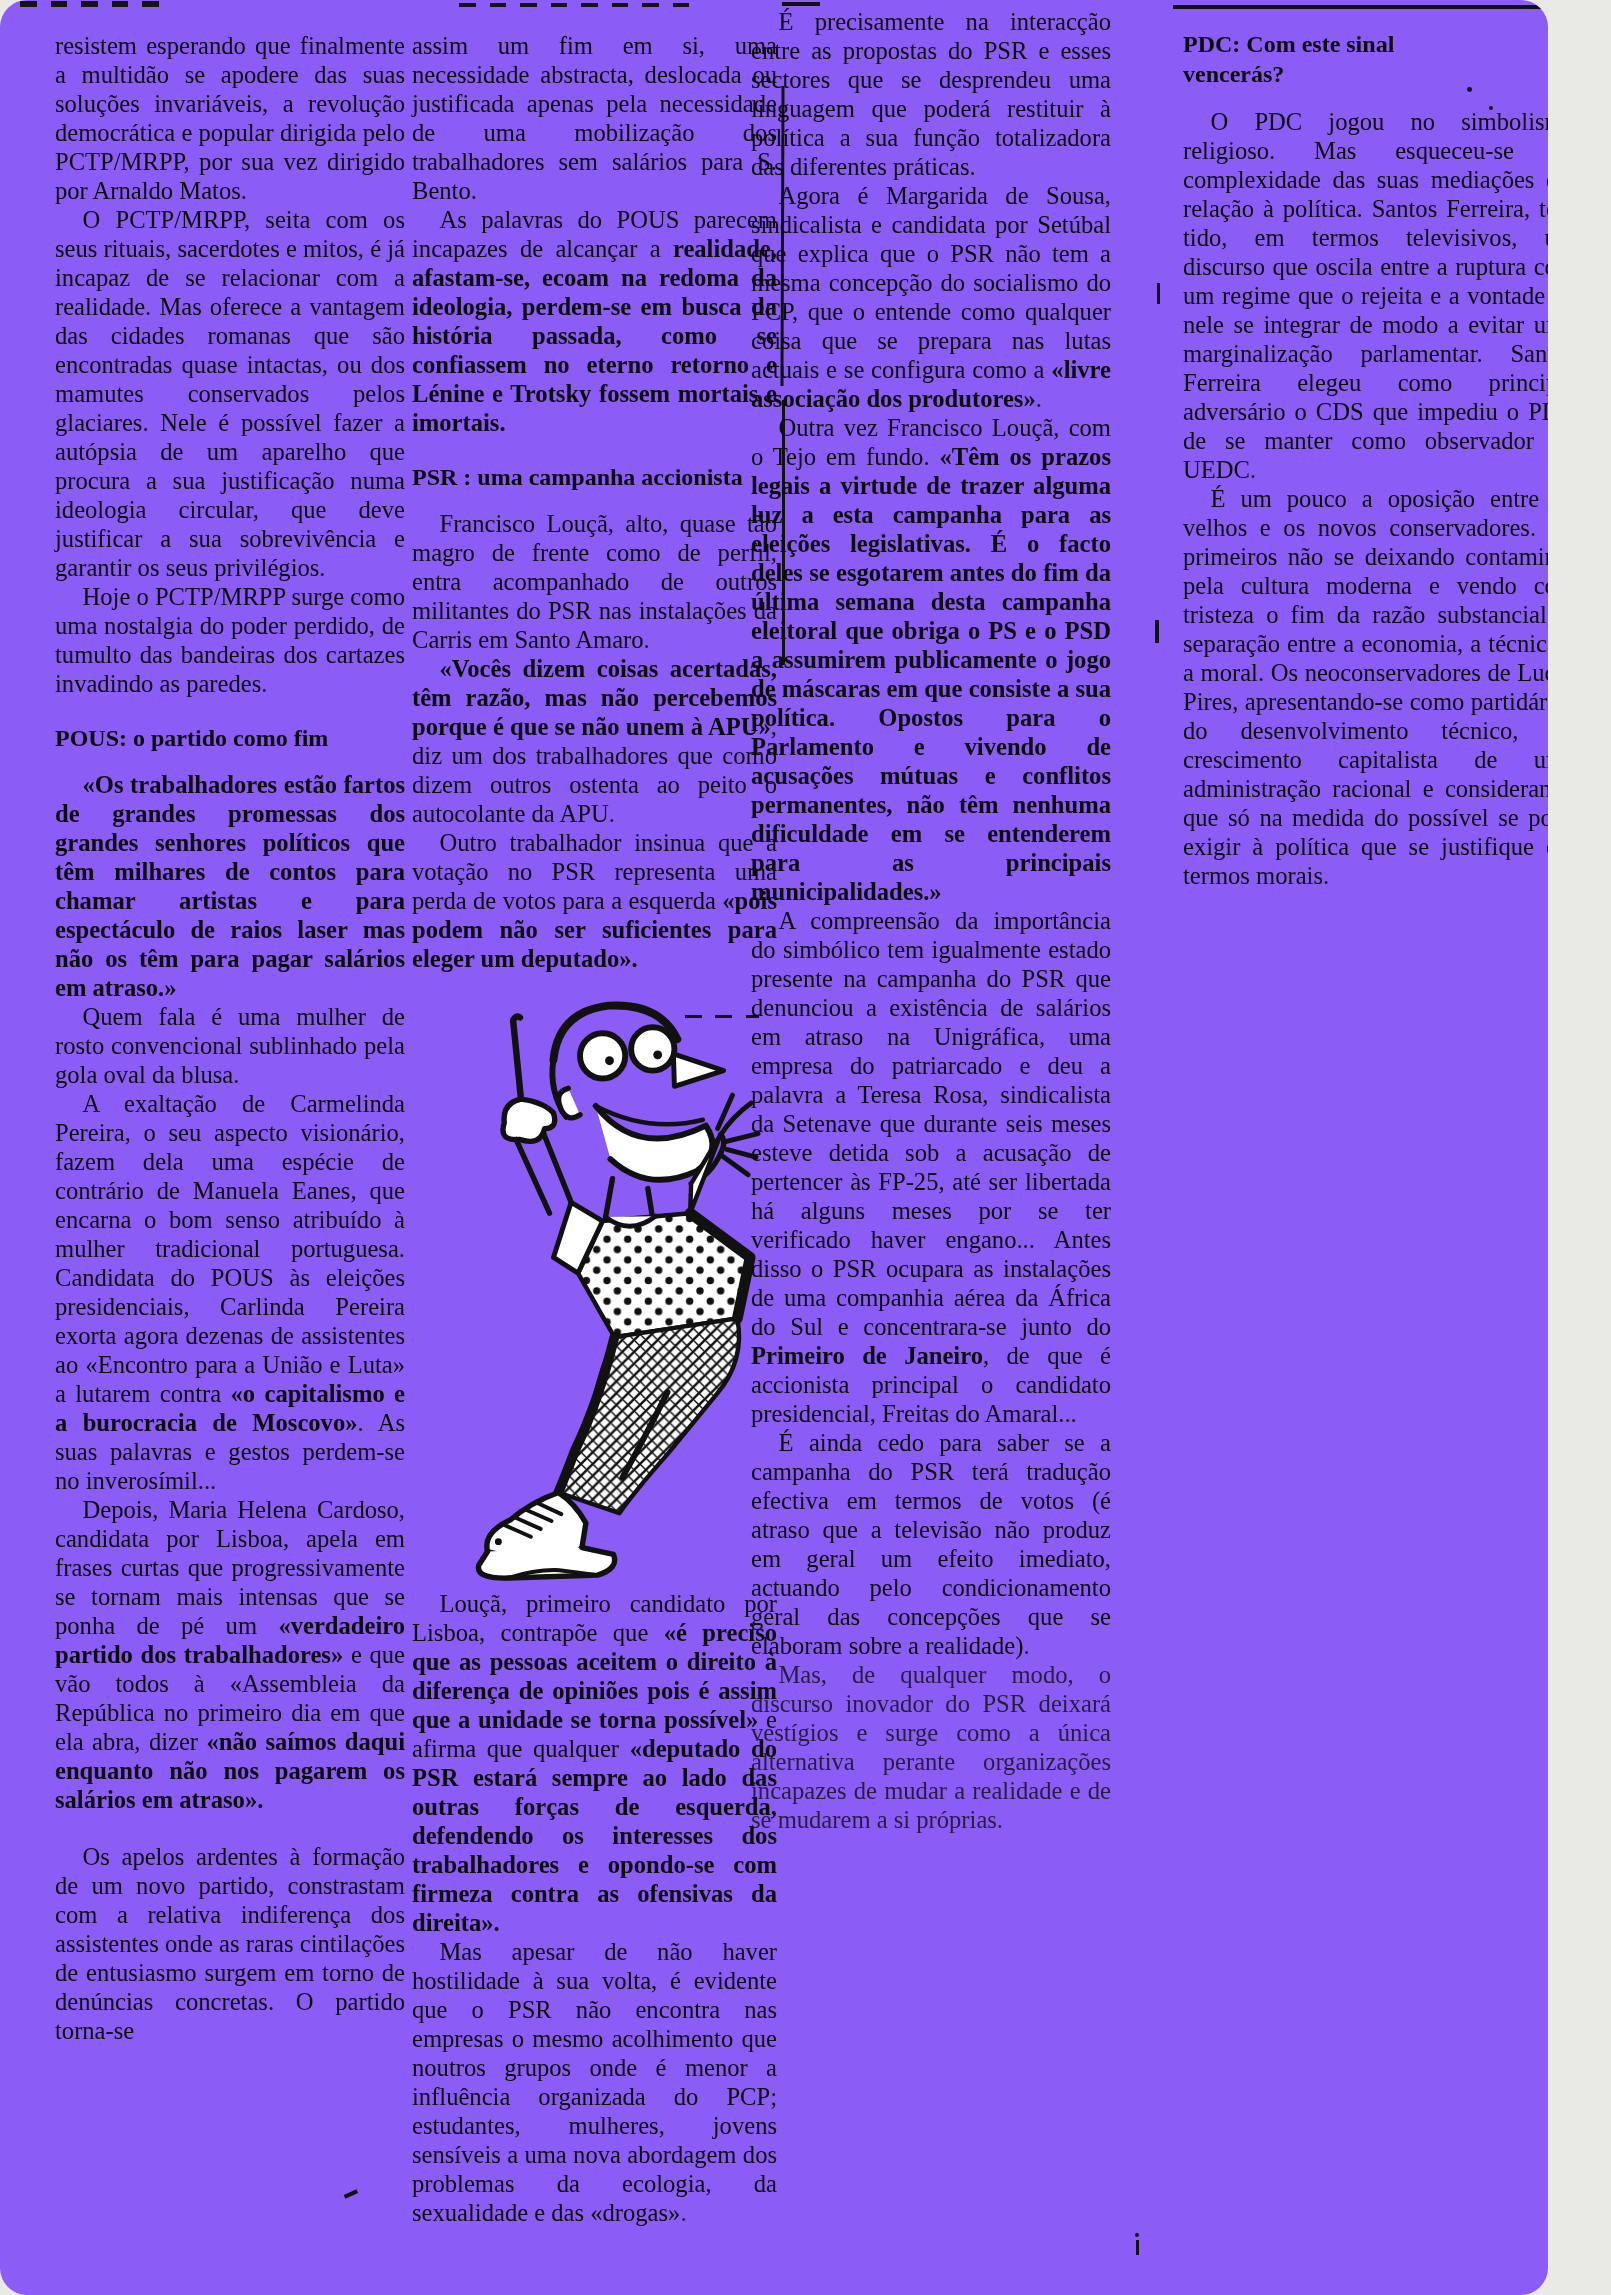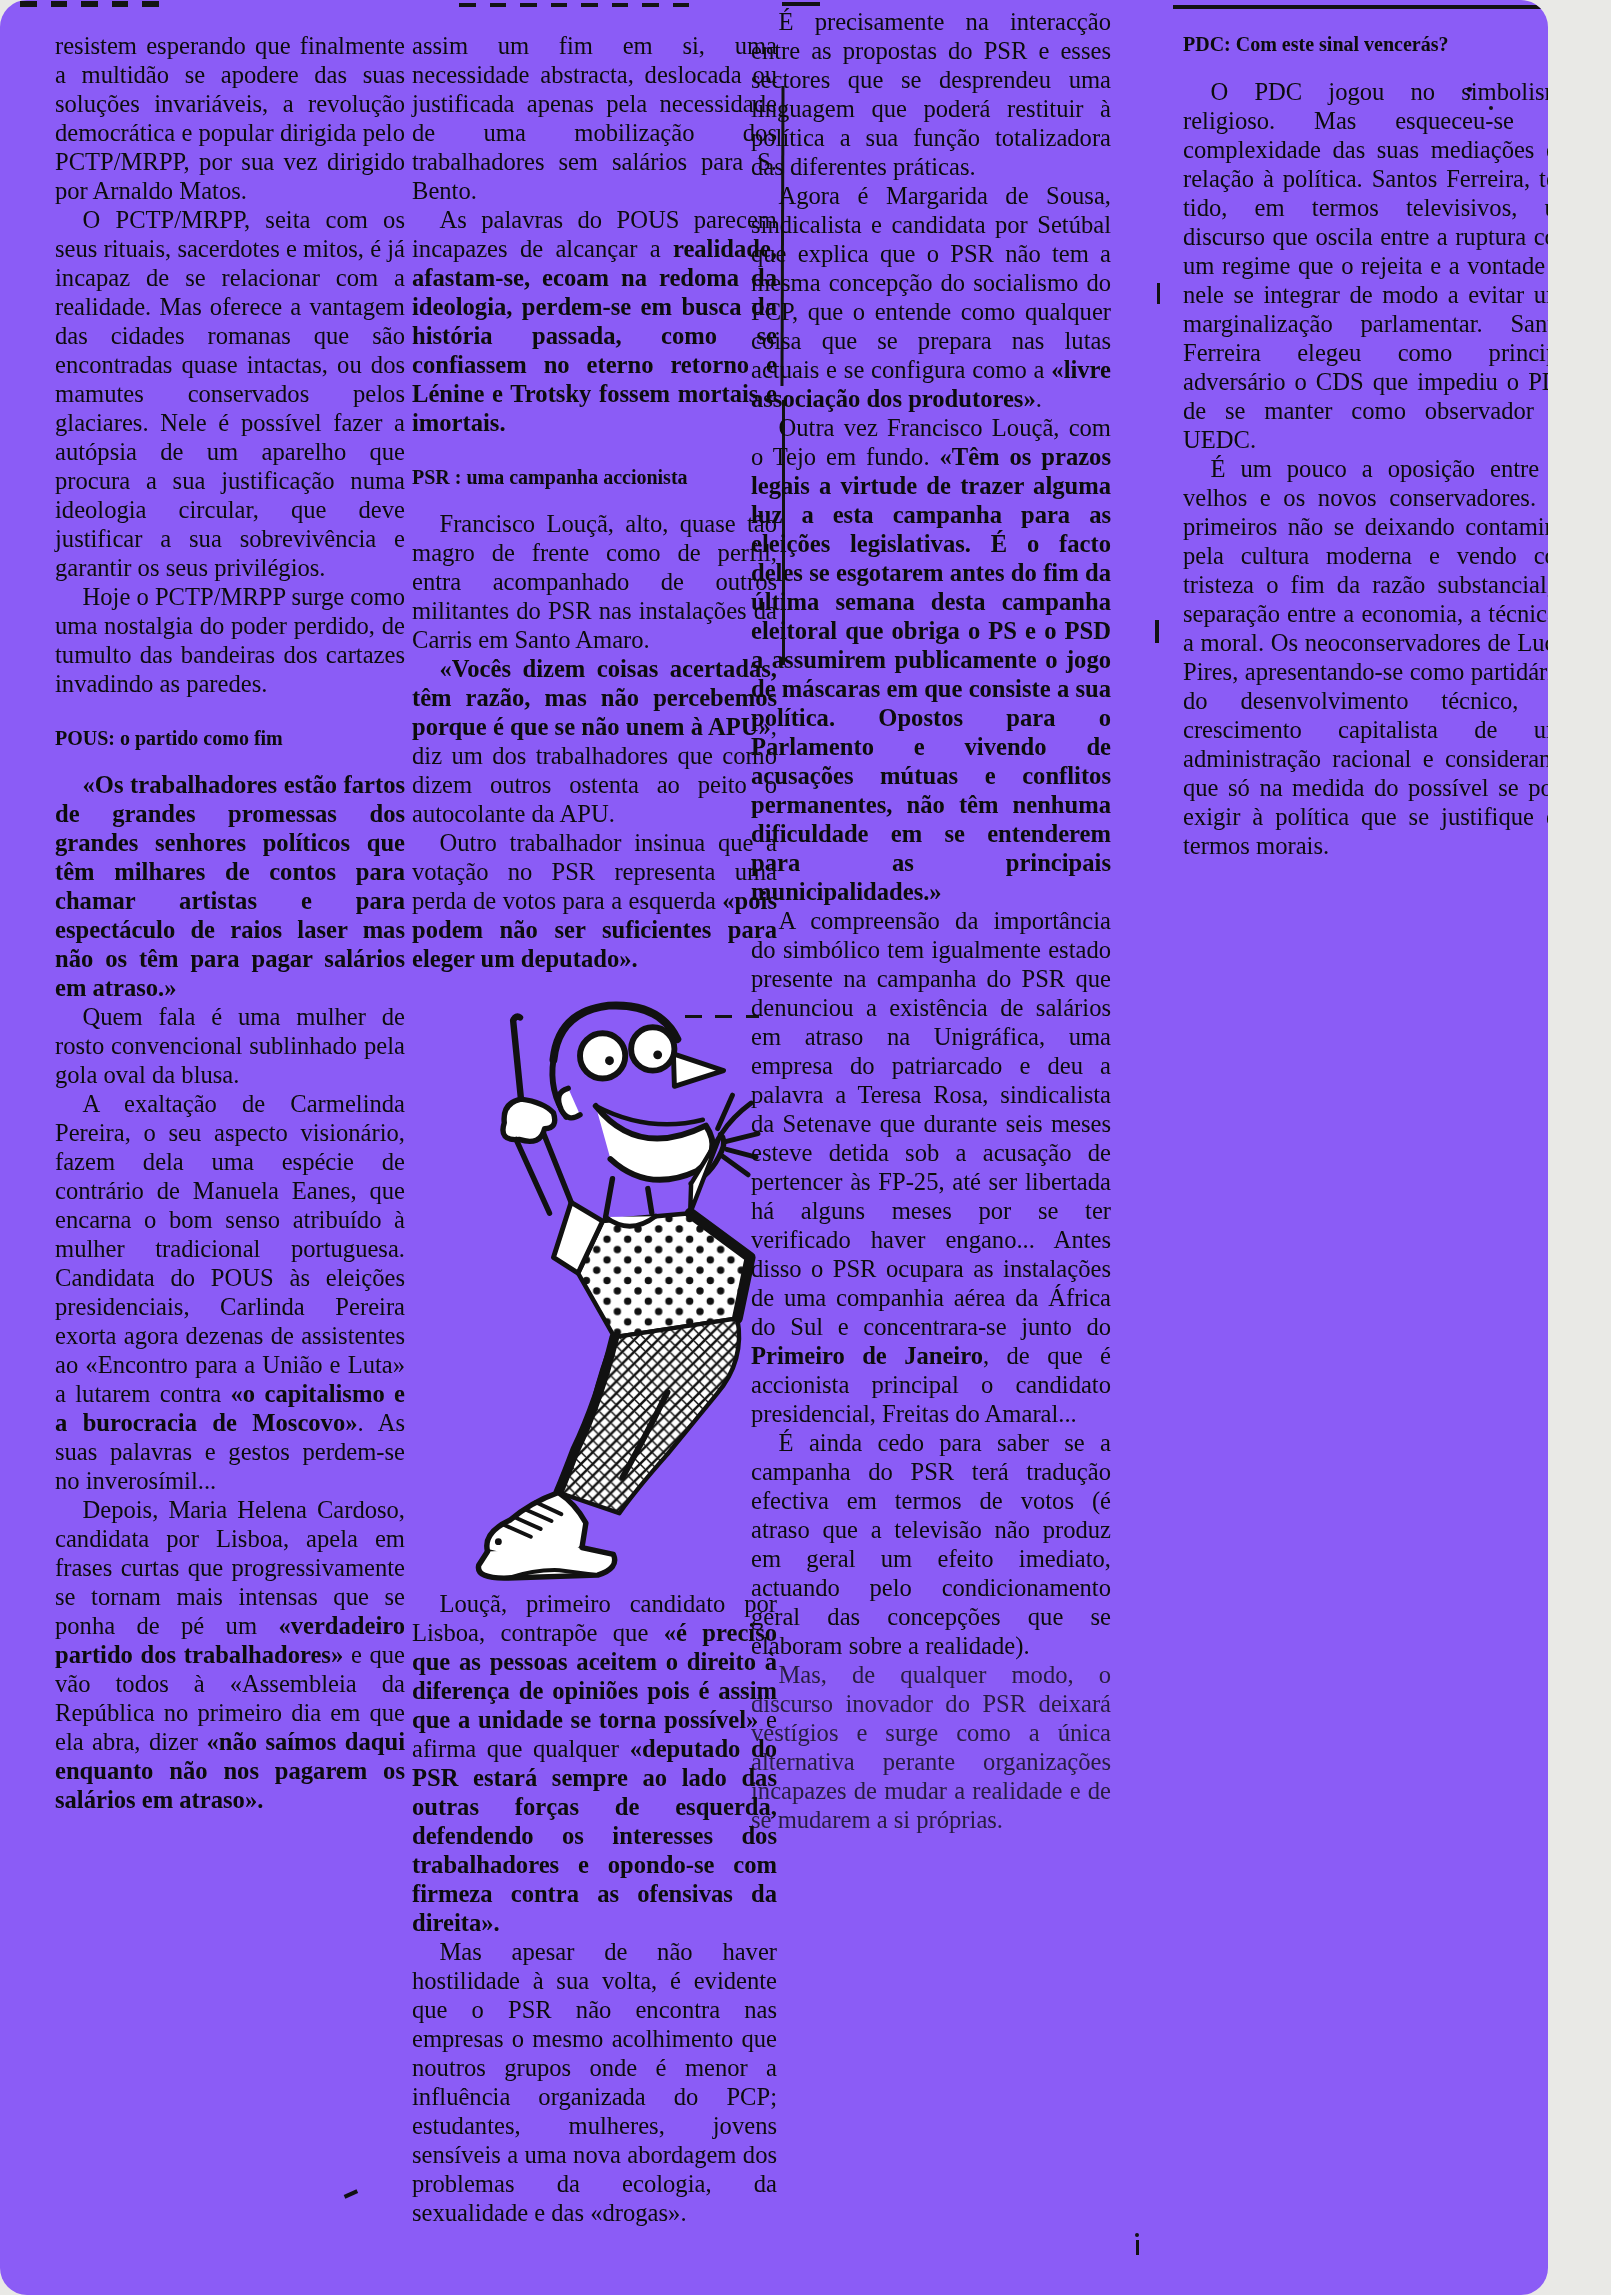--- a/index.html
+++ b/index.html
@@ -6,21 +6,21 @@
   #page{
     position:relative;width:1548px;height:2295px;background:#8b5cf6;
     font-family:"Liberation Serif","DejaVu Serif",serif;
     color:#0c0c0c;overflow:hidden;border-radius:27px;
   }
   .col{position:absolute;text-align:justify;font-size:24.6px;line-height:29px;}
   .col p{margin:0;text-indent:27.5px;}
   .col p.noind{text-indent:0;}
   .col p.gap{margin-top:27.5px;}
   .bold{font-weight:bold;}
-  .col h2{font-size:20px;line-height:30.5px;margin:25.5px 0 16.7px 0;font-weight:bold;text-align:left;}
+  .col h2{font-size:24px;line-height:30.5px;margin:25.5px 0 16.7px 0;font-weight:bold;text-align:left;}
   #c4 h2{margin:0 0 17.7px 0;max-width:314px;}
   .faded{opacity:.78;}
   
   .art{position:absolute;background:#121212;}
   .dashes{background:repeating-linear-gradient(90deg,#141414 0 16.7px,transparent 16.7px 30.5px);}
   .dot{border-radius:50%;}
   svg.cartoon{display:block;margin:12.8px 0 7.9px 45px;}
 </style>
 </head>
 <body>
@@ -46,20 +46,21 @@
 
   <div class="col" id="c1" style="left:55px;top:30.5px;width:350px;">
     <p class="noind"><span>resistem esperando que finalmente a multidão se apodere das suas soluções invariáveis, a revolução democrática e popular dirigida pelo PCTP/MRPP, por sua vez dirigido por Arnaldo Matos.</span></p>
     <p><span>O PCTP/MRPP, seita com os seus rituais, sacerdotes e mitos, é já incapaz de se relacionar com a realidade. </span><span>Mas oferece a vantagem das cidades romanas que são encontradas quase intactas, ou dos mamutes conservados pelos glaciares. Nele é possível fazer a autópsia de um aparelho que procura a sua justificação numa ideologia circular, que deve justificar a sua sobrevivência e garantir os seus privilégios.</span></p>
     <p><span>Hoje o PCTP/MRPP surge como uma nostalgia do poder perdido, de tumulto das bandeiras dos cartazes invadindo as paredes.</span></p>
     <h2><span class="bold">POUS: o partido como fim</span></h2>
     <p><span class="bold">«Os trabalhadores estão fartos de grandes promessas dos grandes senhores políticos que têm milhares de contos para chamar artistas e para espectáculo de raios laser mas não os têm para pagar salários em atraso.»</span></p>
     <p><span>Quem fala é uma mulher de rosto convencional sublinhado pela gola oval da blusa.</span></p>
     <p><span>A exaltação de Carmelinda Pereira, o seu aspecto visionário, fazem dela uma espécie de contrário de Manuela Eanes, que encarna o bom senso atribuído à mulher tradicional portuguesa. Candidata do POUS às eleições presidenciais, Carlinda Pereira exorta agora dezenas de assistentes ao «Encontro para a União e Luta» a lutarem contra </span><span class="bold">«o capitalismo e a burocracia de Moscovo»</span><span>. As suas palavras e gestos perdem-se no inverosímil...</span></p>
     <p><span>Depois, Maria Helena Cardoso, candidata por Lisboa, apela em frases curtas que progressivamente se tornam mais intensas que se ponha de pé um </span><span class="bold">«verdadeiro partido dos trabalhadores»</span><span> e que vão todos à «Assembleia da República no primeiro dia em que ela abra, dizer </span><span class="bold">«não saímos daqui enquanto não nos pagarem os salários em atraso».</span></p>
+    <p class="gap"><span>Os apelos ardentes à formação de um novo partido, constrastam com a relativa indiferença dos assistentes onde as raras cintilações de entusiasmo surgem em torno de denúncias concretas. O partido torna-se</span></p>
   </div>
 
   <div class="col" id="c2" style="left:412px;top:30.5px;width:365px;">
     <p class="noind"><span>assim um fim em si, uma necessidade abstracta, deslocada ou justificada apenas pela necessidade de uma mobilização dos trabalhadores sem salários para S. Bento.</span></p>
     <p><span>As palavras do POUS parecem incapazes de alcançar a </span><span class="bold">realidade, afastam-se, ecoam na redoma da ideologia, perdem-se em busca da história passada, como se confiassem no eterno retorno e Lénine e Trotsky fossem mortais e imortais.</span></p>
     <h2><span class="bold">PSR : uma campanha accionista</span></h2>
     <p><span>Francisco Louçã, alto, quase tão magro de frente como de perfil, entra acompanhado de outros militantes do PSR nas instalações da Carris em Santo Amaro.</span></p>
     <p><span class="bold">«Vocês dizem coisas acertadas, têm razão, mas não percebemos porque é que se não unem à APU»</span><span>, diz um dos trabalhadores que como dizem outros ostenta ao peito o autocolante da APU.</span></p>
     <p><span>Outro trabalhador insinua que a votação no PSR representa uma perda de votos para a esquerda </span><span class="bold">«pois podem não ser suficientes para eleger um deputado».</span></p>
 

